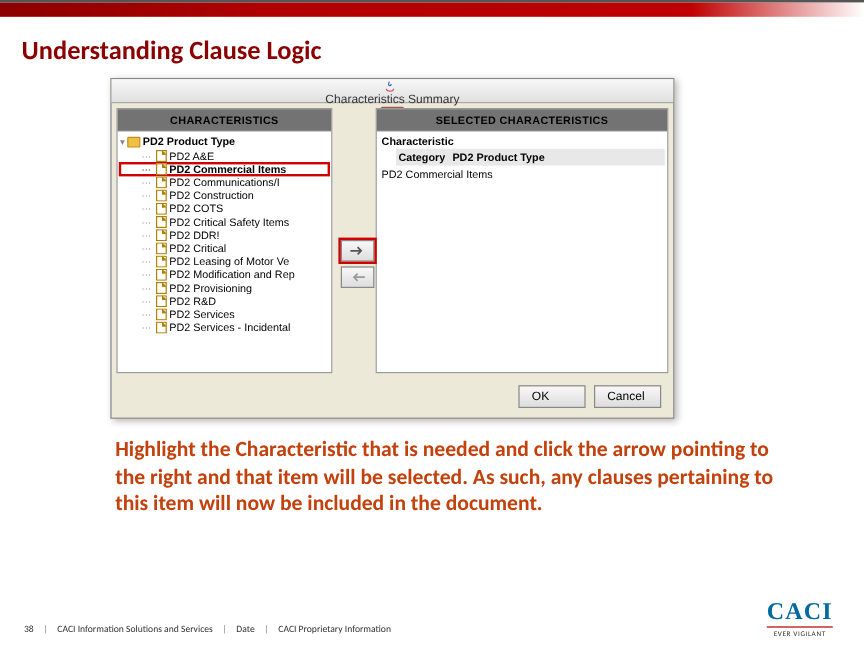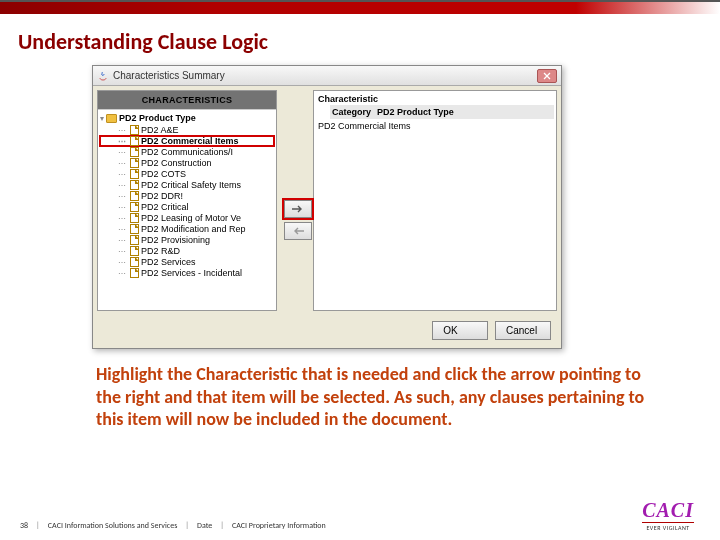--- a/index.html
+++ b/index.html
@@ -1,21 +1,21 @@
 <!DOCTYPE html>
 <html><head>
 <meta charset="utf-8">
 <style>
   * { box-sizing: border-box; margin: 0; padding: 0; }
   body { width: 720px; height: 540px; font-family: Calibri, Arial, sans-serif; background: #fff; position: relative; overflow: hidden; }
   .red-bar { height: 14px; background: linear-gradient(to right, #8b0000 0%, #b00000 30%, #c00000 80%, #fff 100%); border-top: 2px solid #555; }
   .page-title { color: #8b0000; font-size: 22px; font-weight: 700; margin: 14px 0 10px 18px; }
   .dialog-wrap { margin: 0 0 0 92px; width: 470px; }
   .dialog { border: 1px solid #888; background: #ece9d8; font-family: Tahoma, Arial, sans-serif; font-size: 10px; box-shadow: 2px 2px 6px rgba(0,0,0,0.3); }
-  .titlebar { background: linear-gradient(to bottom, #f8f8f8, #e0e0e0); height: 20px; display: flex; align-items: center; padding: 0 4px; border-bottom: 1px solid #aaa; }
+  .titlebar { background: linear-gradient(to bottom, #f8f8f8, #e0e0e0); height: 20px; display: flex; align-items: center; padding: 0 4px; border-bottom: 1px solid #aaa; flex-direction: column; }
   .titlebar .icon-java { width: 12px; height: 12px; margin-right: 4px; }
   .titlebar .ttext { flex: 1; color: #333; }
   .titlebar .close-btn { width: 20px; height: 14px; background: #d88; border: 1px solid #a55; border-radius: 2px; display: flex; align-items: center; justify-content: center; color: #fff; font-size: 9px; font-weight: bold; }
   .dialog-body { display: flex; padding: 4px; gap: 0; }
   .panel-left { width: 180px; border: 1px solid #999; background: #fff; }
   .panel-right { flex: 1; border: 1px solid #999; background: #fff; margin-left: 36px; }
   .panel-header { text-align: center; font-weight: bold; font-size: 9px; padding: 4px 2px; background: #737373; border-bottom: 1px solid #ccc; letter-spacing: 0.3px; }
   .tree { padding: 2px; font-size: 9px; height: 200px; overflow: hidden; }
   .tree-root { display: flex; align-items: center; gap: 2px; padding: 1px 0; }
   .folder-icon { width: 11px; height: 9px; background: #f0c040; border: 1px solid #c09020; border-radius: 1px; display: inline-block; }
@@ -31,21 +31,21 @@
   .arrow-col { position: absolute; left: 280px; top: 200px; width: 36px; display: flex; flex-direction: column; gap: 4px; align-items: center; }
   .arrow-btn { width: 28px; height: 18px; background: linear-gradient(to bottom,#f8f8f8,#ddd); border: 1px solid #888; display: flex; align-items: center; justify-content: center; }
   .arrow-btn.hl { outline: 2px solid #d00000; }
   .arrow-btn svg { width: 14px; height: 10px; }
   .btn-row { text-align: right; padding: 6px 10px 8px; }
   .btn { display: inline-block; min-width: 56px; padding: 3px 10px; background: linear-gradient(to bottom,#f8f8f8,#ddd); border: 1px solid #888; font-size: 10px; margin-left: 4px; text-align: left; }
   .instruction { font-size: 18px; font-weight: 600; line-height: 1.25; margin: 14px 54px 0 96px; color: #c2410c; }
   .footer { position: absolute; bottom: 10px; left: 0; right: 0; display: flex; align-items: center; font-size: 8px; color: #333; padding: 0 20px; }
   .footer .sep { margin: 0 8px; color: #888; }
   .footer .logo { position: absolute; right: 26px; bottom: -2px; text-align: center; }
-  .footer .logo .brand { color: #a21caf; font-weight: bold; font-size: 20px; font-family: "Times New Roman", serif; letter-spacing: 1px; font-style: italic; }
+  .footer .logo .brand { color: #0369a1; font-weight: bold; font-size: 20px; font-family: "Times New Roman", serif; letter-spacing: 1px; }
   .footer .logo .tag { font-size: 6px; color: #333; letter-spacing: 0.5px; border-top: 1px solid #b00000; padding-top: 1px; }
 </style>
 </head>
 <body>
 
 <div class="red-bar"></div>
 <div class="page-title">Understanding Clause Logic</div>
 
 <div class="dialog-wrap">
   <div class="dialog">
@@ -141,20 +141,21 @@
               </div>
               <div class="tree-item">
                 <span class="dots">⋯</span>
                 <span class="doc-icon"></span>
                 <span>PD2 Services - Incidental</span>
               </div>
             </div>
         </div>
       </div>
       <div class="panel-right">
+        <div class="panel-header">SELECTED CHARACTERISTICS</div>
         <div class="right-body">
           <div class="rhead">Characteristic</div>
           <div class="rcat">
             <span style="font-weight:bold;">Category</span>
             <span style="font-weight:bold;">PD2 Product Type</span>
           </div>
           <div class="rsel">PD2 Commercial Items</div>
         </div>
       </div>
     </div>

